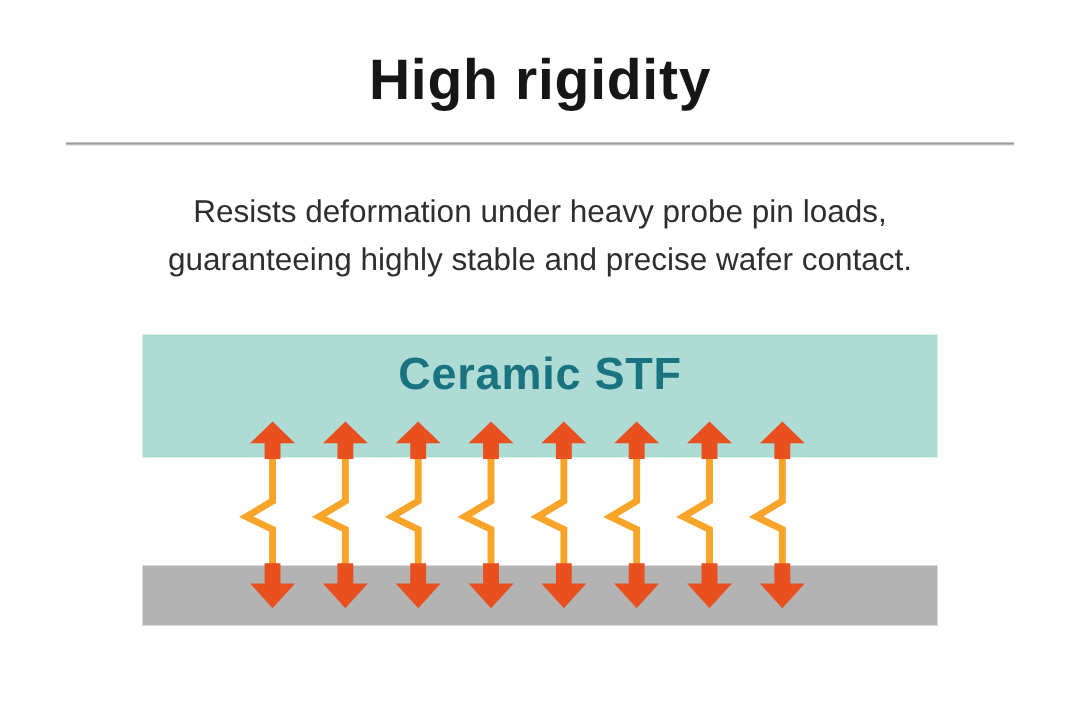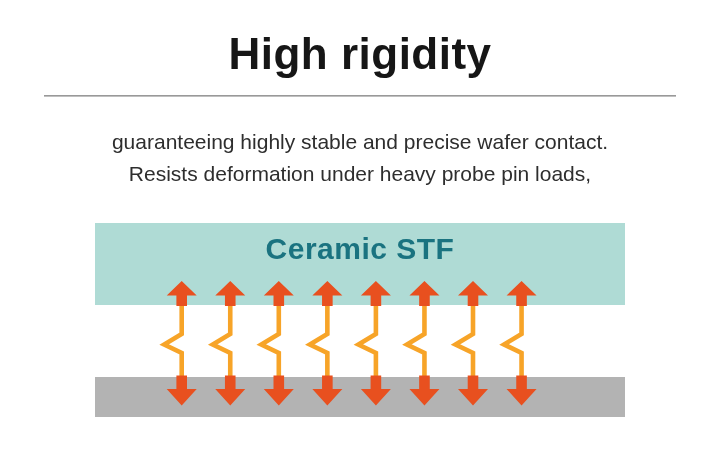--- a/index.html
+++ b/index.html
@@ -3,21 +3,21 @@
 <meta charset="utf-8">
 <style>
   html,body{margin:0;padding:0}
   body{
     width:720px;height:469px;position:relative;overflow:hidden;
     background:#ffffff;
     font-family:"Liberation Sans", sans-serif;
   }
   .title{
     position:absolute;top:31px;left:0;width:720px;margin:0;
-    text-align:center;font-size:44px;line-height:46px;font-weight:bold;
+    text-align:center;font-size:38px;line-height:46px;font-weight:bold;
     color:#161616;letter-spacing:.5px;
   }
   .divider{
     position:absolute;top:95px;left:44px;width:632px;height:2px;
     background:linear-gradient(#868686,#d2d2d2);
   }
   .desc{
     position:absolute;top:126px;left:0;width:720px;margin:0;
     text-align:center;font-size:21px;line-height:32px;color:#2e2e2e;
   }
@@ -31,22 +31,22 @@
 </head>
 <body>
 
 <div class="stage">
 
   <h1 class="title">High rigidity</h1>
 
   <div class="divider"></div>
 
   <p class="desc">
+    <span class="line">Resists deformation under heavy probe pin loads,</span>
     <span class="line">guaranteeing highly stable and precise wafer contact.</span>
-    <span class="line">Resists deformation under heavy probe pin loads,</span>
   </p>
 
   <svg class="diagram-svg" width="720" height="469" viewBox="0 0 720 469" xmlns="http://www.w3.org/2000/svg">
 
     <rect x="95" y="223" width="530" height="82" fill="#afdbd5"></rect>
 
     <rect x="95" y="377" width="530" height="40" fill="#b3b3b3"></rect>
 
     <g id="pins">
         <g>

